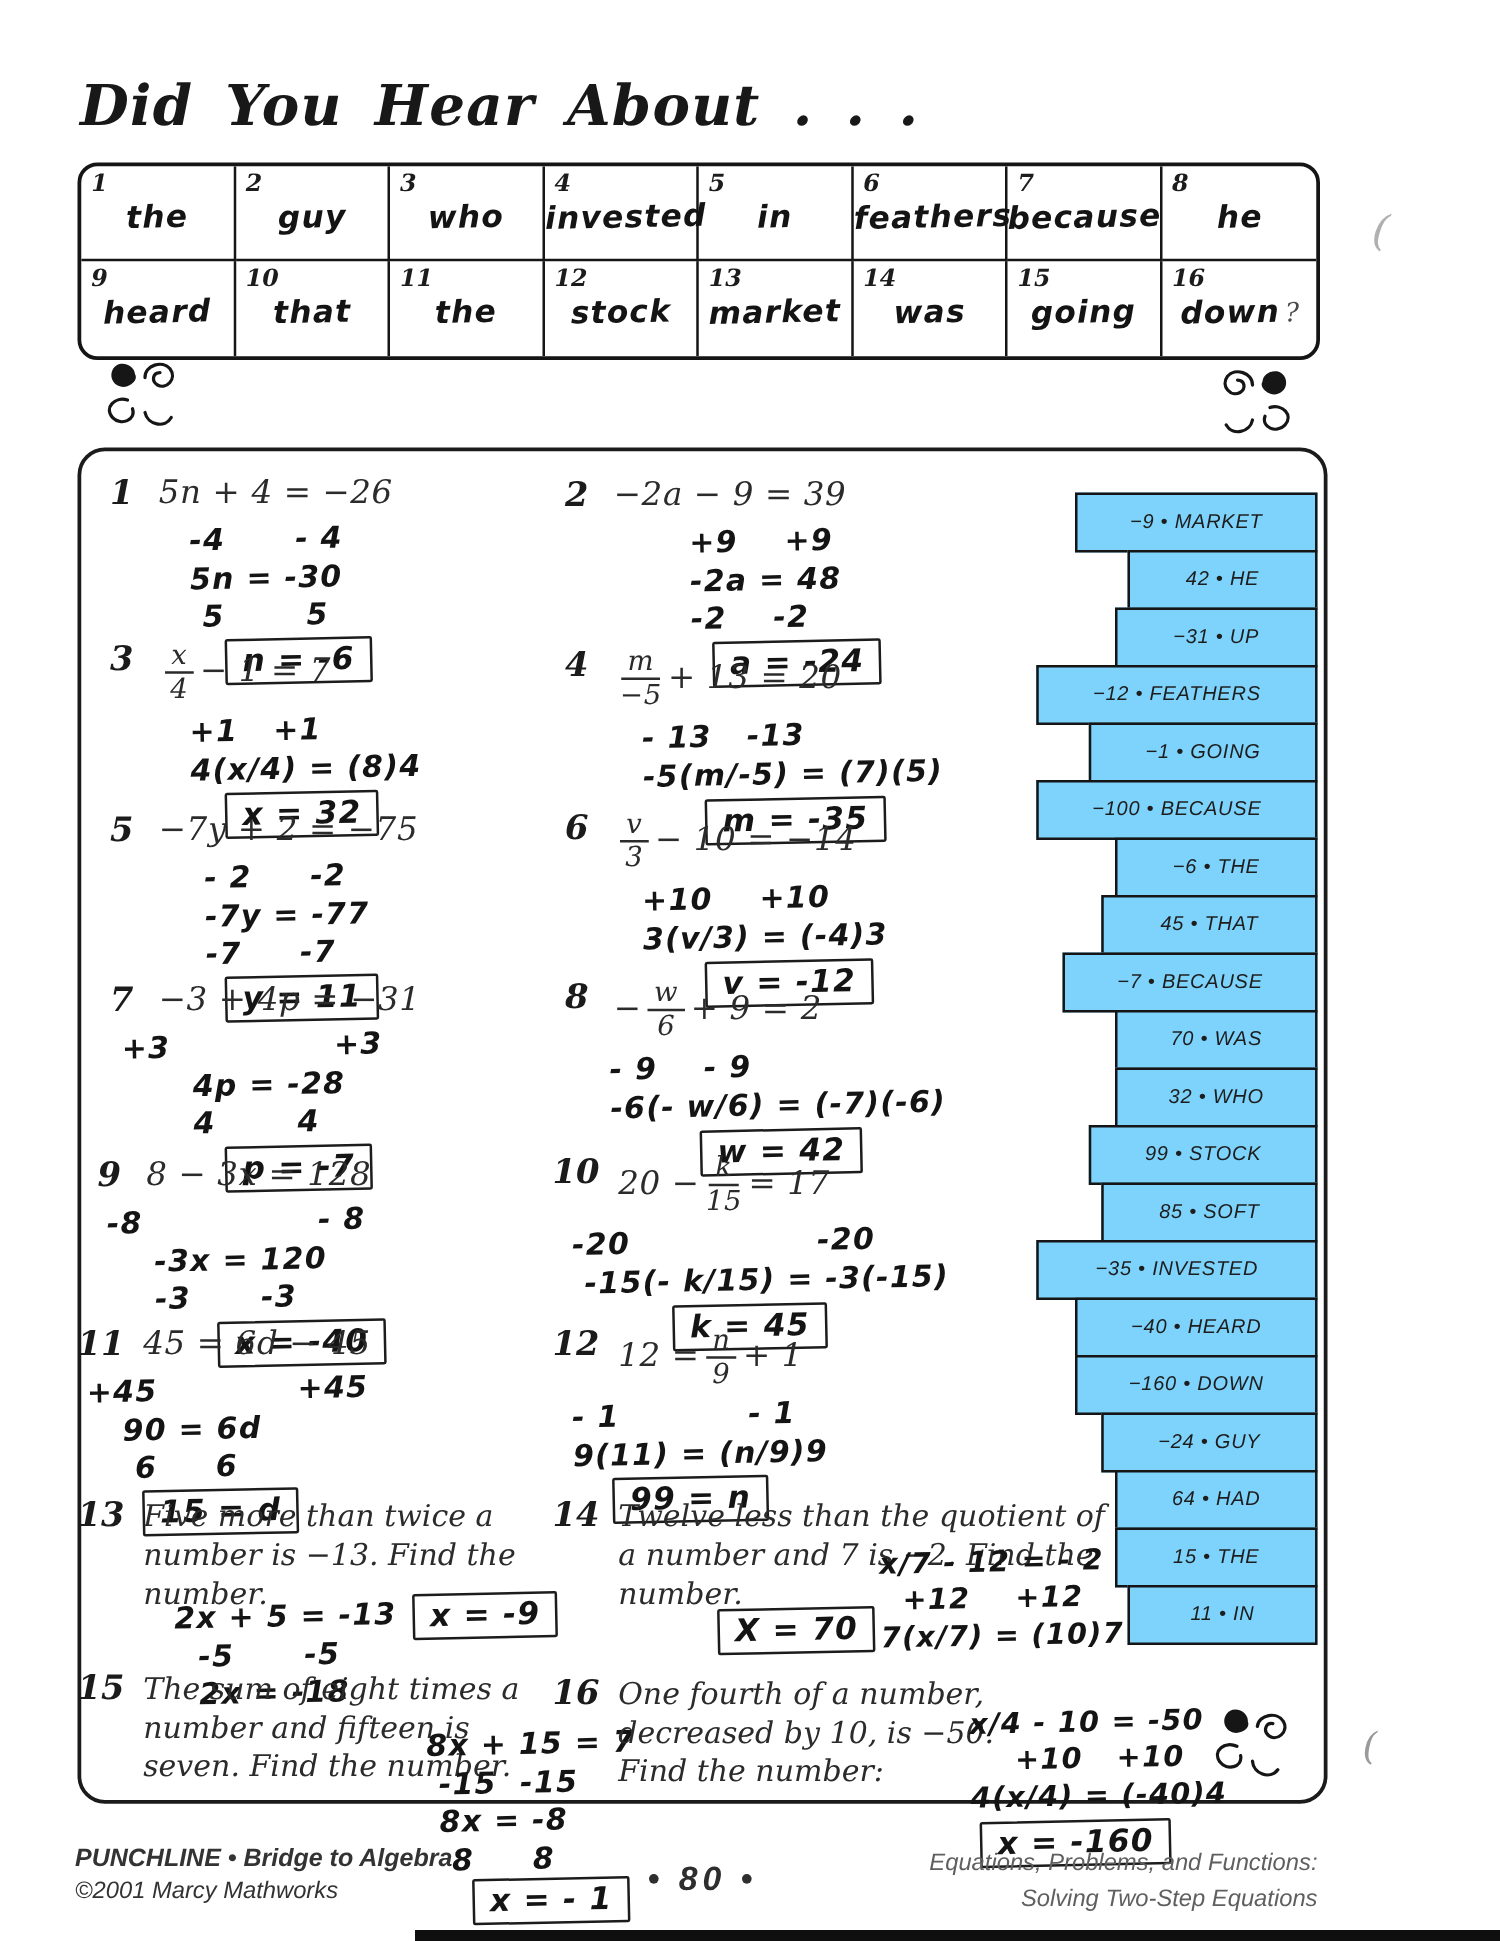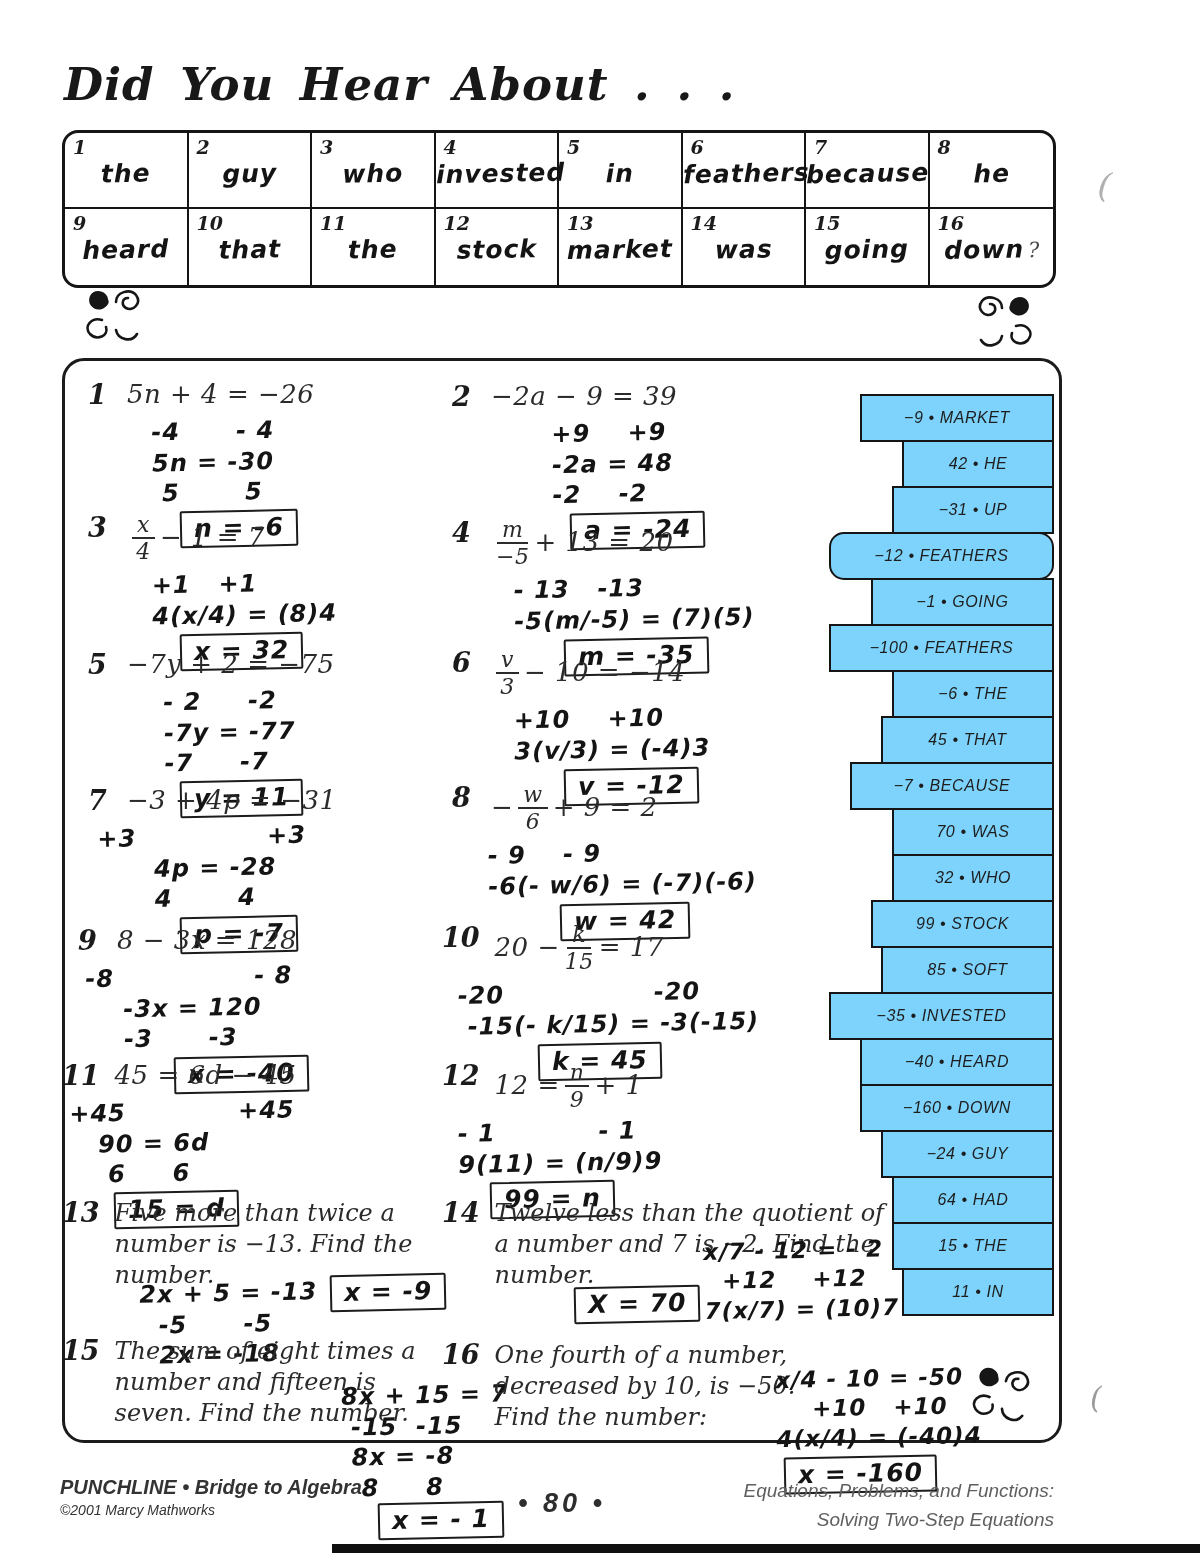--- a/index.html
+++ b/index.html
@@ -95,21 +95,21 @@
   .prob-14 .pwork{position:absolute;left:262px;top:38px;margin:0;font-size:23px;}
   .prob-14 .pans{position:absolute;left:132px;top:88px;margin:0;}
   .prob-15 .pwork{position:absolute;left:280px;top:44px;margin:0;}
   .prob-15 .pans{position:absolute;left:316px;top:166px;margin:0;}
   .prob-16 .pwork{position:absolute;left:334px;top:24px;margin:0;font-size:23px;}
   .prob-16 .pans{position:absolute;left:342px;top:116px;margin:0;}
 
   
   .f-left{position:absolute;left:60px;top:1476px;font-family:"Liberation Sans",sans-serif;color:#333;}
   .f-punch{font-weight:bold;font-size:20px;}
-  .f-copy{font-size:14px;margin-top:3px;}
+  .f-copy{font-size:19px;margin-top:3px;}
   .f-page{position:absolute;left:518px;top:1488px;font-family:"Liberation Sans",sans-serif;
           font-weight:bold;font-size:27px;color:#2e2e2e;letter-spacing:4px;}
   .f-right{position:absolute;left:700px;top:1476px;width:354px;text-align:right;
            font-family:"Liberation Sans",sans-serif;font-size:19px;line-height:1.55;color:#5f5f5f;}
 
   
   .scanbar{position:absolute;left:332px;top:1544px;width:868px;height:9px;background:#0f0f0f;}
   .mark{position:absolute;font-family:"DejaVu Serif",serif;color:#b0b0b0;}
   .mark1{left:1098px;top:165px;font-size:34px;transform:rotate(6deg);}
   .mark2{left:1090px;top:1380px;font-size:30px;color:#9a9a9a;}
@@ -382,23 +382,23 @@
         </div>
         <div class="pwork hw"><div>x/4 - 10 = -50</div><div>    +10   +10</div><div>4(x/4) = (-40)4</div></div>
         <span class="pans hw">x = -160</span>
       </div>
     </div>
 
   <div id="answers" class="anscol">
       <div class="ansbox" style="width: 194px;">−9 • MARKET</div>
       <div class="ansbox" style="width: 152px;">42 • HE</div>
       <div class="ansbox" style="width: 162px;">−31 • UP</div>
-      <div class="ansbox" style="width: 225px; border-radius: 15px;">−12 • FEATHERS</div>
+      <div class="ansbox" style="width: 225px;">−12 • FEATHERS</div>
       <div class="ansbox" style="width: 183px;">−1 • GOING</div>
-      <div class="ansbox" style="width: 225px;">−100 • FEATHERS</div>
+      <div class="ansbox" style="width: 225px;">−100 • BECAUSE</div>
       <div class="ansbox" style="width: 162px;">−6 • THE</div>
       <div class="ansbox" style="width: 173px;">45 • THAT</div>
       <div class="ansbox" style="width: 204px;">−7 • BECAUSE</div>
       <div class="ansbox" style="width: 162px;">70 • WAS</div>
       <div class="ansbox" style="width: 162px;">32 • WHO</div>
       <div class="ansbox" style="width: 183px;">99 • STOCK</div>
       <div class="ansbox" style="width: 173px;">85 • SOFT</div>
       <div class="ansbox" style="width: 225px;">−35 • INVESTED</div>
       <div class="ansbox" style="width: 194px;">−40 • HEARD</div>
       <div class="ansbox" style="width: 194px;">−160 • DOWN</div>

